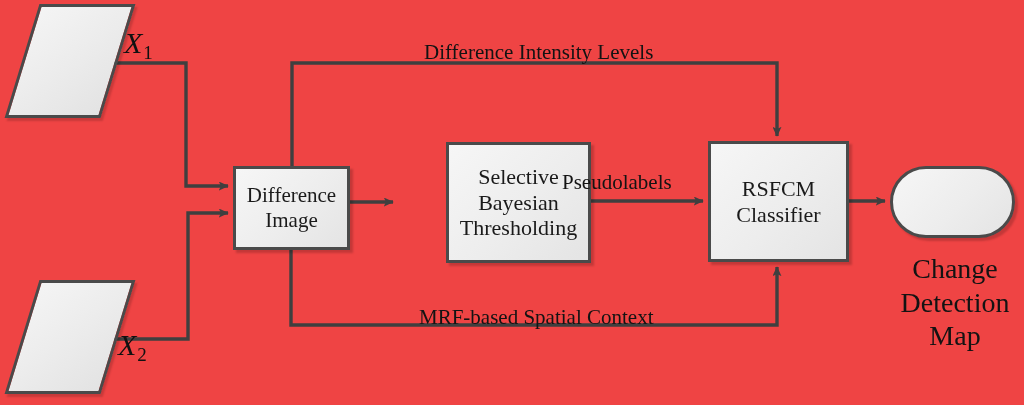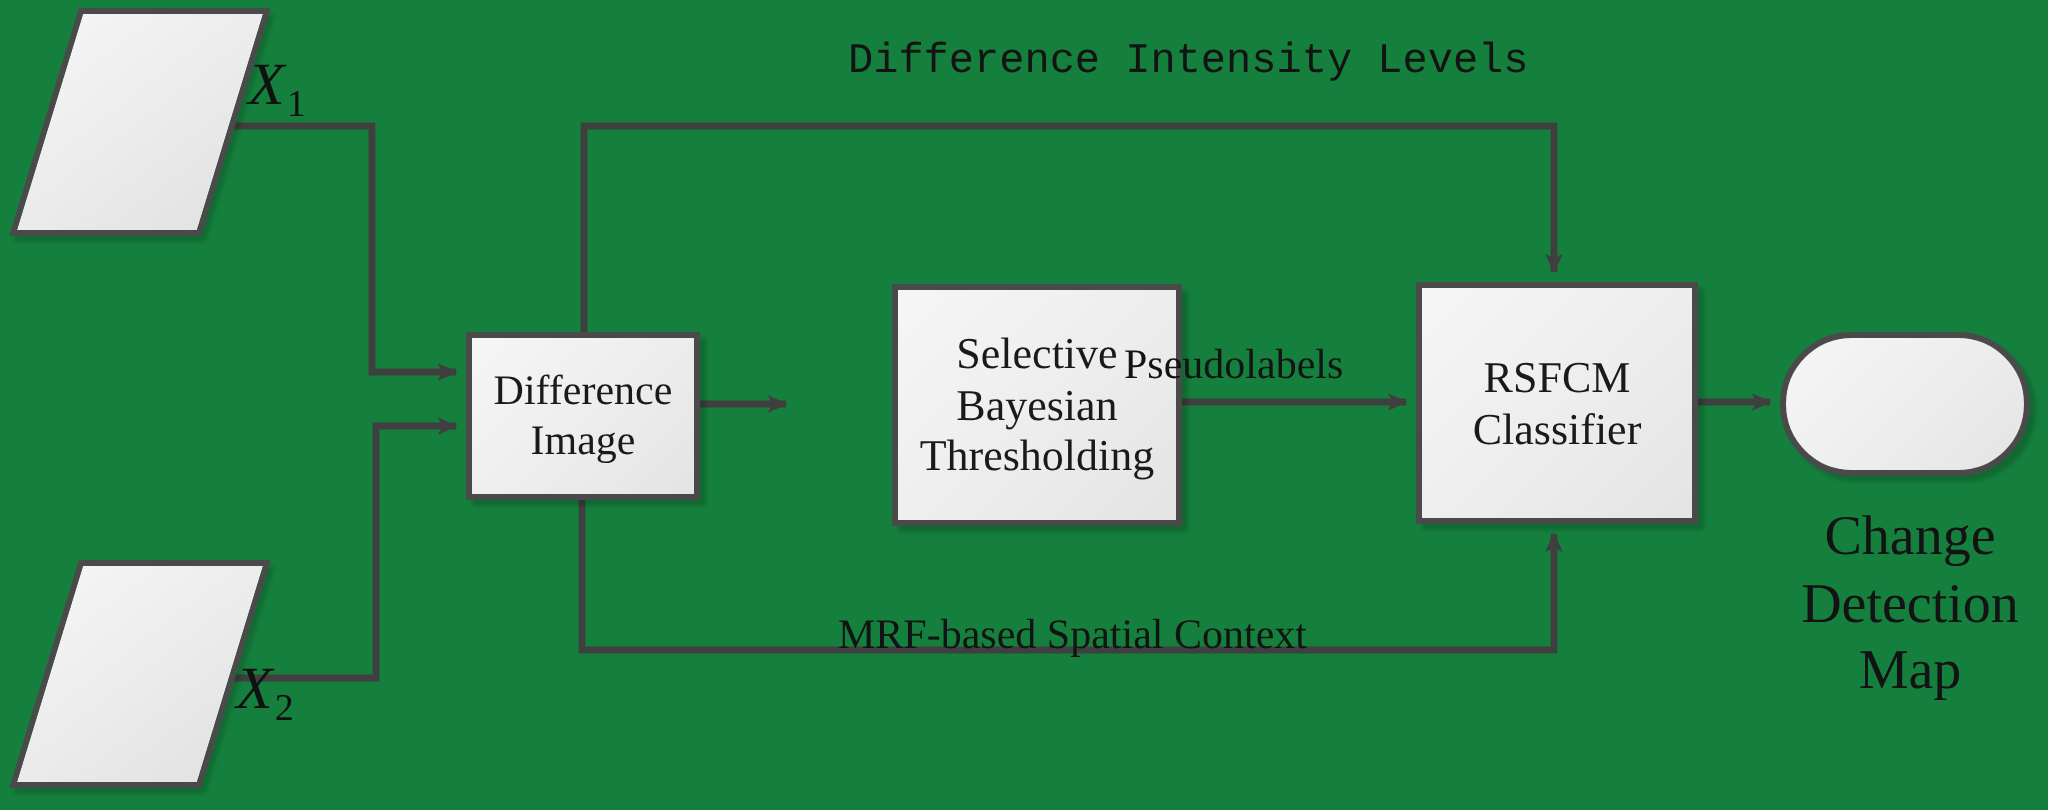--- a/index.html
+++ b/index.html
@@ -8,21 +8,21 @@
     background: #ffffff;
   }
   body {
     font-family: "Liberation Serif", "DejaVu Serif", serif;
     color: #1a1a1a;
   }
   #canvas {
     position: relative;
     width: 1024px;
     height: 405px;
-    background: #15803d;
+    background: #ef4444;
     overflow: hidden;
   }
   #wiring {
     position: absolute;
     left: 0;
     top: 0;
     width: 1024px;
     height: 405px;
     pointer-events: none;
   }
@@ -78,21 +78,21 @@
   #shape-input-x1 { left: 22px; top: 4px; }
   #shape-input-x2 { left: 22px; top: 280px; }
 
   
   .edge-label {
     position: absolute;
     font-size: 21px;
     white-space: nowrap;
     color: #131313;
   }
-  #label-difference-intensity { left: 424px; top: 20px; font-family: Liberation Mono, monospace; }
+  #label-difference-intensity { left: 424px; top: 40px; }
   #label-mrf-spatial         { left: 419px; top: 305px; }
   #label-pseudolabels        { left: 562px; top: 170px; }
 
   .var-label {
     position: absolute;
     font-size: 30px;
     font-style: italic;
     white-space: nowrap;
     color: #111111;
   }

